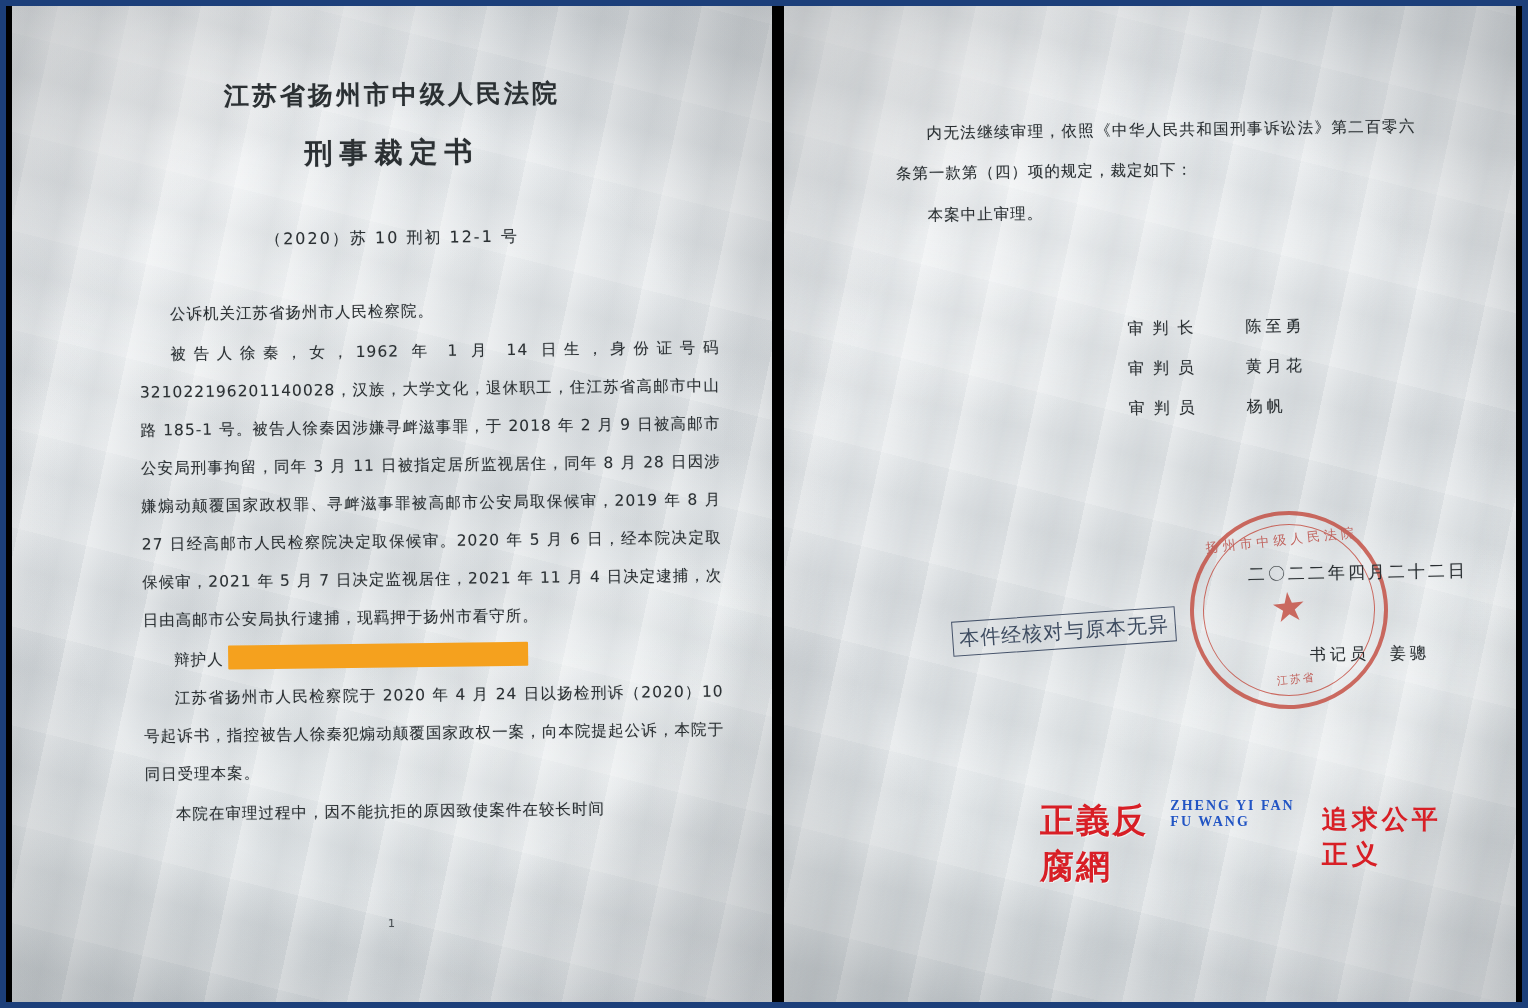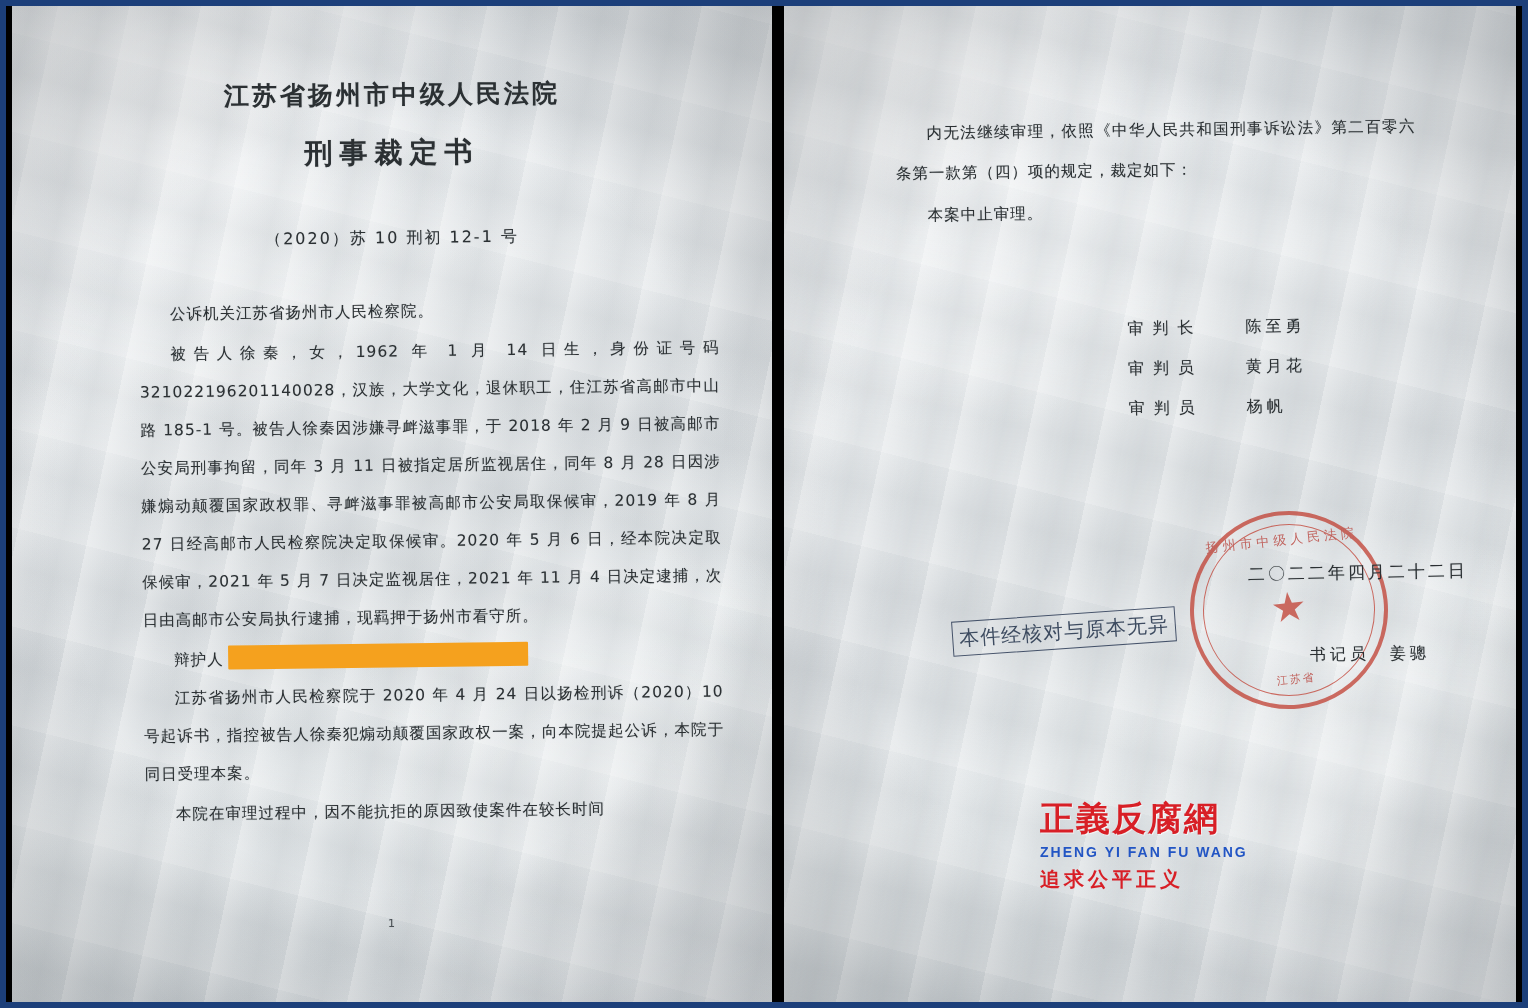--- a/index.html
+++ b/index.html
@@ -277,41 +277,41 @@
     gap: 14px;
   }
   .wm-emblem {
     position: relative;
     width: 150px;
     height: 150px;
     flex: 0 0 150px;
   }
   .wm-text {
     display: flex;
-    flex-direction: column;
+    flex-direction: row;
     justify-content: flex-start;
     gap: 2px;
   }
   .wm-title {
     font-size: 34px;
     font-weight: bold;
     color: #d81f26;
     letter-spacing: 2px;
     font-family: "DejaVu Sans", sans-serif;
     text-shadow: 1px 1px 0 rgba(255,255,255,0.6);
   }
   .wm-pinyin {
     font-size: 14px;
     font-weight: bold;
     color: #2255c4;
     letter-spacing: 2px;
-    font-family: Liberation Sans, sans-serif;
+    font-family: Liberation Serif, serif;
   }
   .wm-slogan {
-    font-size: 20px;
+    font-size: 26px;
     font-weight: bold;
     color: #d81f26;
     letter-spacing: 4px;
     font-family: "DejaVu Sans", sans-serif;
     margin-top: 4px;
   }
 </style>
 </head>
 <body>
 

